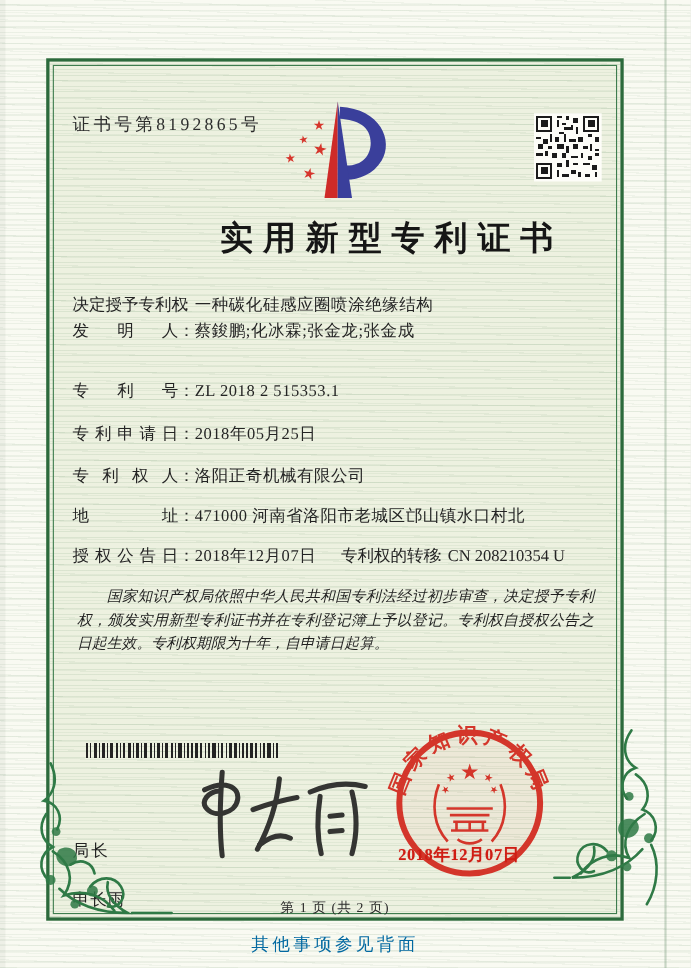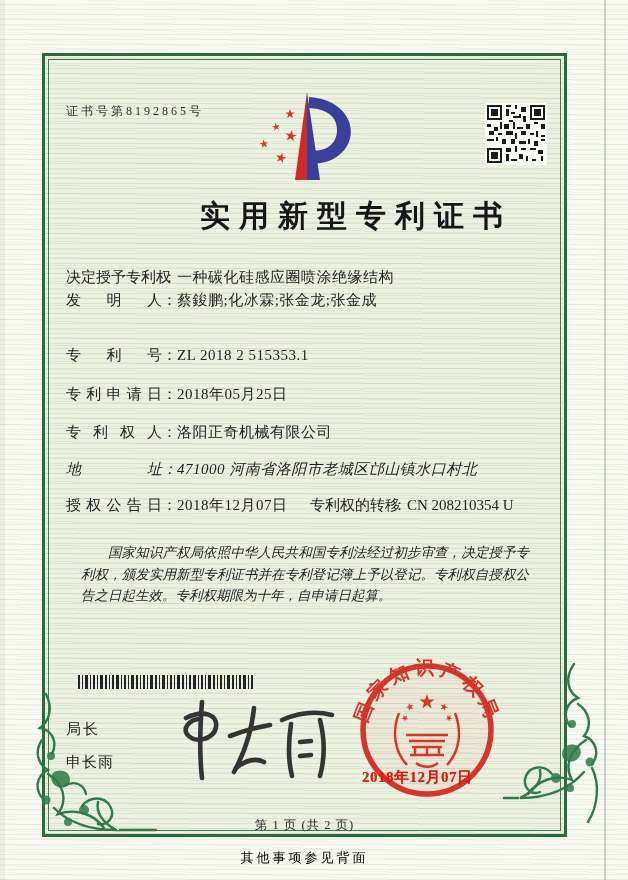--- a/index.html
+++ b/index.html
@@ -30,71 +30,71 @@
   .frame::before{
     content:"";position:absolute;inset:0;
     background-image:
       repeating-linear-gradient(0deg, rgba(104,148,106,0.14) 0 1px, transparent 1px 5px),
       repeating-linear-gradient(1deg, rgba(104,148,106,0.09) 0 1px, transparent 1px 8px);
   }
   .frame-inner{position:absolute;inset:3px;border:1px solid #3e7d4e;}
 
   .cert-no{
     position:absolute;left:66px;top:103px;
-    font-size:12px;letter-spacing:3px;color:#2d2d2d;
+    font-size:16px;letter-spacing:3px;color:#2d2d2d;
   }
   .logo{position:absolute;left:250px;top:84px;width:112px;height:104px;}
   .qr{position:absolute;left:485px;top:103px;width:62px;height:62px;}
   .qr svg{width:100%;height:100%;}
 
   .title{
     position:absolute;left:42px;width:619px;top:196px;
     text-align:center;font-size:30px;font-weight:bold;color:#161616;
     letter-spacing:9px;text-indent:9px;
   }
 
   .rows{position:absolute;left:66px;top:268px;width:460px;color:#242424;}
   .row{position:absolute;left:0;white-space:nowrap;font-size:15px;}
   .row .lbl{display:inline-block;width:96px;text-align:justify;text-align-last:justify;vertical-align:bottom;}
   .row .colon{display:inline-block;}
   .row .val{letter-spacing:.5px;}
-  .r0{top:0px;}.r1{top:23px;}.r2{top:78px;}.r3{top:117px;font-family:Liberation Serif, serif;}.r4{top:155px;}.r5{top:192px;font-style:italic;}.r6{top:228px;}
+  .r0{top:0px;}.r1{top:23px;}.r2{top:78px;}.r3{top:117px;font-family:Liberation Serif, serif;}.r4{top:155px;}.r5{top:192px;}.r6{top:228px;}
   .grant-pair{position:absolute;left:244px;top:228px;white-space:nowrap;font-size:15px;}
   .grant-pair .lbl{display:inline-block;width:82px;text-align:justify;text-align-last:justify;}
 
   .paras{
     position:absolute;left:66px;top:527px;width:478px;
     font-size:13.5px;line-height:21.5px;color:#1f1f1f;text-align:justify;
     font-style:italic;
   }
-  .paras p{margin:15px;text-indent:2em;}
-
-  .officer{position:absolute;left:66px;top:720px;font-size:15px;color:#222;}
+  .paras p{margin:4px;text-indent:2em;}
+
+  .officer{position:absolute;left:66px;top:764px;font-size:15px;color:#222;}
   .officer .t{display:block;letter-spacing:2px;}
-  .officer .n{display:block;margin-top:14px;letter-spacing:1px;text-align:right;}
+  .officer .n{display:block;margin-top:26px;letter-spacing:1px;text-align:right;}
 
   .signature{position:absolute;left:162px;top:688px;width:190px;height:104px;}
 
   .seal{position:absolute;left:352px;top:655px;width:150px;height:150px;opacity:.92;}
   .seal-date{
     position:absolute;left:362px;top:768px;width:140px;
     color:#cf1d14;font-size:15px;font-weight:bold;letter-spacing:.5px;white-space:nowrap;
     text-shadow:0 0 1px rgba(207,29,20,.45);
   }
 
   .barcode{position:absolute;left:78px;top:675px;width:176px;height:14px;}
   .barcode svg{width:100%;height:100%;}
 
   .page-info{
     position:absolute;left:42px;width:525px;top:817px;text-align:center;
     font-size:12.5px;color:#2a2a2a;letter-spacing:1px;
   }
   .back-note{
     position:absolute;left:42px;width:525px;top:849px;text-align:center;
-    font-size:13px;color:#000000;letter-spacing:3px;
+    font-size:16px;color:#0369a1;letter-spacing:3px;
   }
 
   .corner{position:absolute;pointer-events:none;}
   .corner-bl{left:24px;top:688px;width:140px;height:152px;}
   .corner-br{left:500px;top:660px;width:112px;height:180px;}
 </style>
 </head>
 <body>
 
 <div class="scan">

